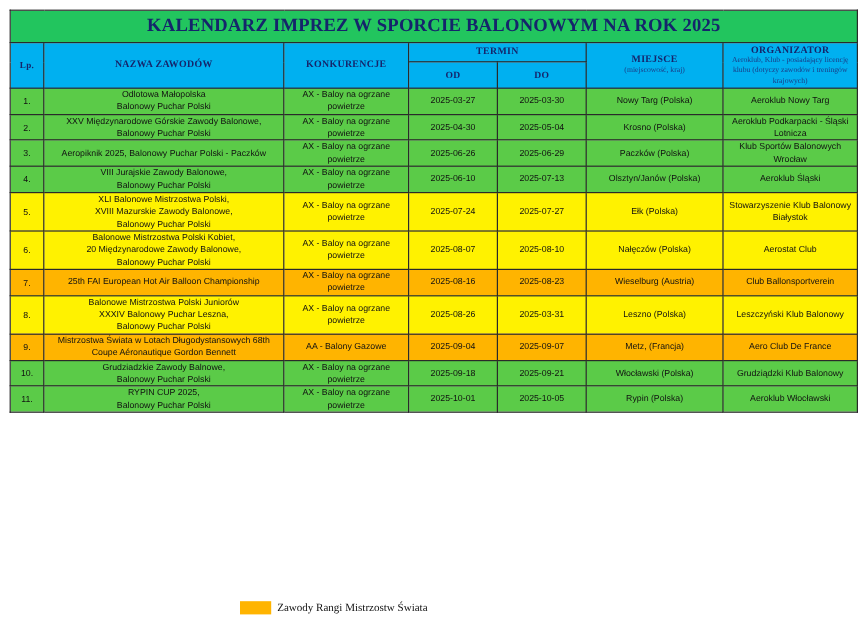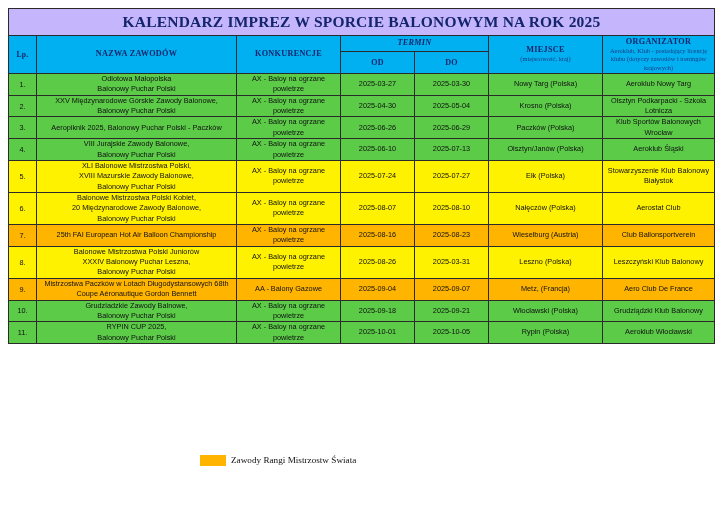--- a/index.html
+++ b/index.html
@@ -27,21 +27,21 @@
     border: 1px solid #1a1a1a;
   }
   table.cal td, table.cal th {
     border: 1px solid #2a2a2a;
     padding: 0;
     vertical-align: middle;
   }
 
   
   .title-cell {
-    background: #c4b5fd;
+    background: #22c55e;
     text-align: center;
     height: 26px;
     font-family: "Liberation Serif", serif;
     font-weight: bold;
     font-size: 15.5px;
     color: #15256b;
     letter-spacing: 0.2px;
     white-space: nowrap;
   }
 
@@ -59,21 +59,21 @@
   .hdr .sub {
     display: block;
     font-weight: normal;
     font-size: 6.4px;
     color: #1a3c86;
     letter-spacing: 0;
     line-height: 1.3;
     padding: 0 2px;
   }
   .hdr-lp { font-size: 7.6px; }
-  .hdr-termin { height: 15px; font-style: italic; }
+  .hdr-termin { height: 15px; }
   .hdr-oddo { height: 21px; font-size: 8px; }
 
   
   tr.r-green td { background: #5bcb48; }
   tr.r-yellow td { background: #fff200; }
   tr.r-orange td { background: #ffb400; }
 
   td.c-lp {
     text-align: center;
     font-size: 7.3px;
@@ -91,21 +91,21 @@
     font-size: 7.3px;
     color: #111;
     line-height: 1.42;
     padding: 2px 3px;
   }
 
   
   .legend {
     position: absolute;
     left: 200px;
-    top: 455px;
+    top: 501px;
     width: 330px;
   }
   .legend-row {
     display: flex;
     align-items: center;
     height: 11px;
   }
   .swatch {
     width: 26px;
     height: 11px;
@@ -171,21 +171,21 @@
           <td class="c-place">Nowy Targ (Polska)</td>
           <td class="c-org">Aeroklub Nowy Targ</td>
         </tr>
         <tr class="r-green">
           <td class="c-lp">2.</td>
           <td class="c-name">XXV Międzynarodowe Górskie Zawody Balonowe,<br>Balonowy Puchar Polski</td>
           <td class="c-konk">AX - Baloy na ogrzane powietrze</td>
           <td class="c-date">2025-04-30</td>
           <td class="c-date">2025-05-04</td>
           <td class="c-place">Krosno (Polska)</td>
-          <td class="c-org">Olsztyn Podkarpacki - Szkoła Lotnicza</td>
+          <td class="c-org">Aeroklub Podkarpacki - Śląski Lotnicza</td>
         </tr>
         <tr class="r-green">
           <td class="c-lp">3.</td>
           <td class="c-name">Aeropiknik 2025, Balonowy Puchar Polski - Paczków</td>
           <td class="c-konk">AX - Baloy na ogrzane powietrze</td>
           <td class="c-date">2025-06-26</td>
           <td class="c-date">2025-06-29</td>
           <td class="c-place">Paczków (Polska)</td>
           <td class="c-org">Klub Sportów Balonowych Wrocław</td>
         </tr>
@@ -229,21 +229,21 @@
           <td class="c-lp">8.</td>
           <td class="c-name">Balonowe Mistrzostwa Polski Juniorów<br>XXXIV Balonowy Puchar Leszna,<br>Balonowy Puchar Polski</td>
           <td class="c-konk">AX - Baloy na ogrzane powietrze</td>
           <td class="c-date">2025-08-26</td>
           <td class="c-date">2025-03-31</td>
           <td class="c-place">Leszno (Polska)</td>
           <td class="c-org">Leszczyński Klub Balonowy</td>
         </tr>
         <tr class="r-orange">
           <td class="c-lp">9.</td>
-          <td class="c-name">Mistrzostwa Paczków w Lotach Długodystansowych 68th Coupe Aéronautique Gordon Bennett</td>
+          <td class="c-name">Mistrzostwa Świata w Lotach Długodystansowych 68th Coupe Aéronautique Gordon Bennett</td>
           <td class="c-konk">AA - Balony Gazowe</td>
           <td class="c-date">2025-09-04</td>
           <td class="c-date">2025-09-07</td>
           <td class="c-place">Metz, (Francja)</td>
           <td class="c-org">Aero Club De France</td>
         </tr>
         <tr class="r-green">
           <td class="c-lp">10.</td>
           <td class="c-name">Grudziadzkie Zawody Balnowe,<br>Balonowy Puchar Polski</td>
           <td class="c-konk">AX - Baloy na ogrzane powietrze</td>

